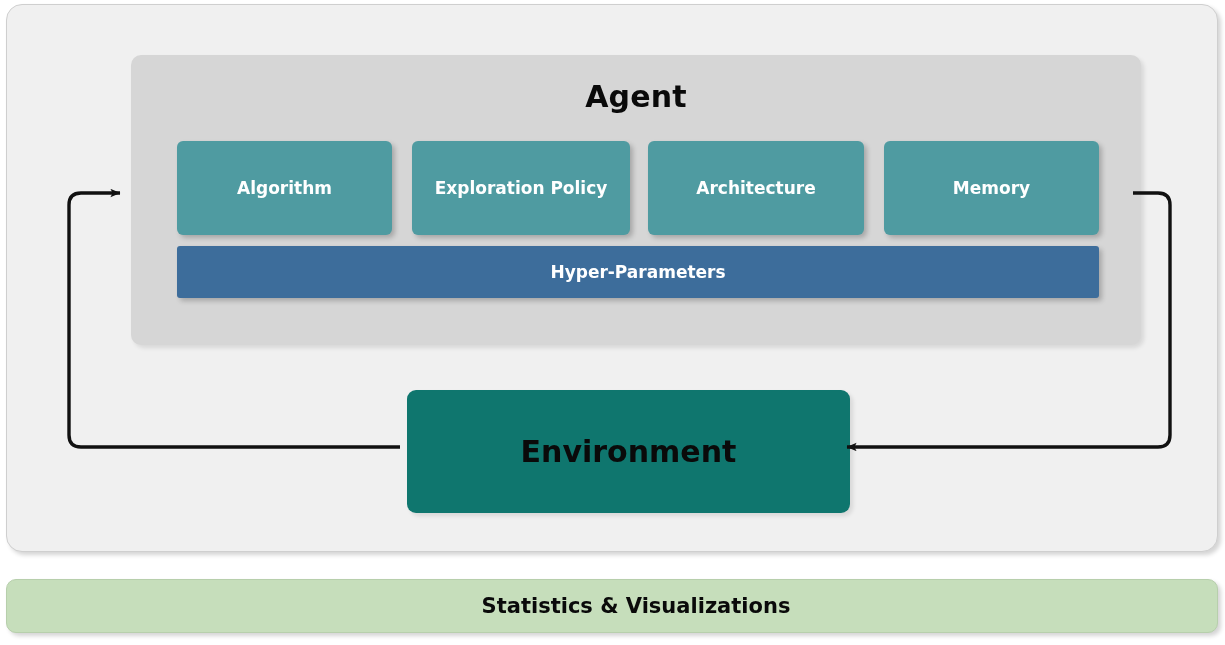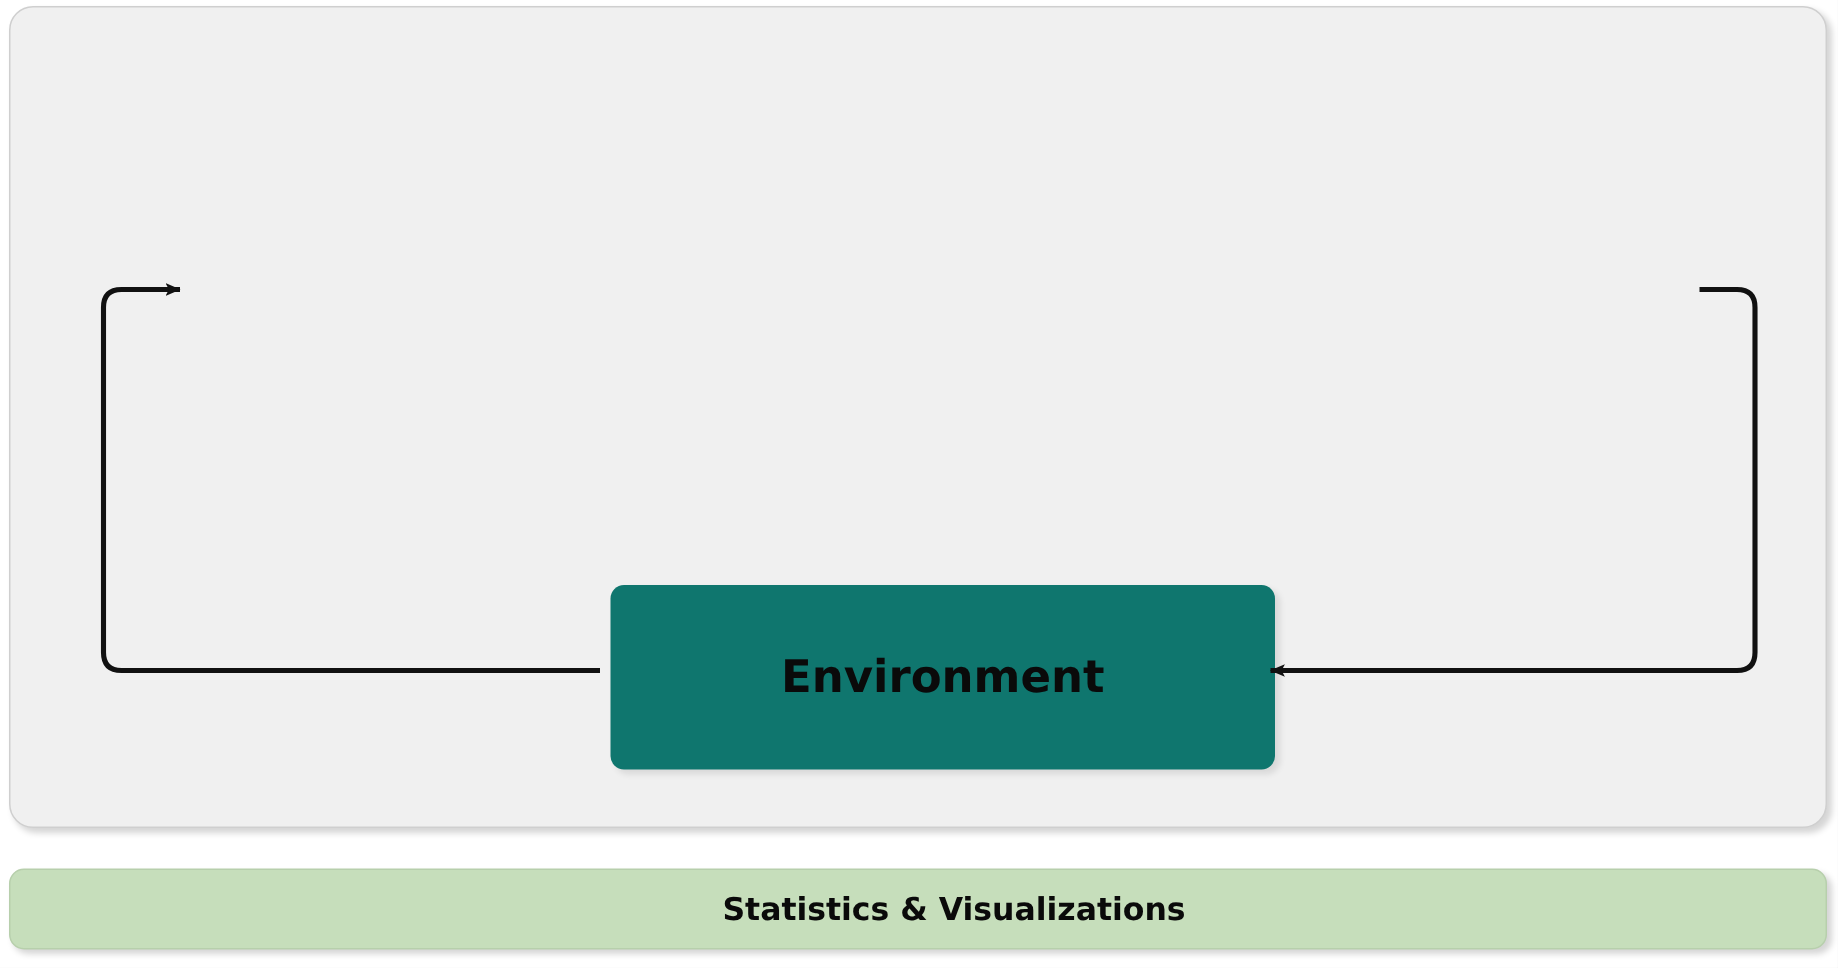--- a/index.html
+++ b/index.html
@@ -166,20 +166,42 @@
     color: #0a0a0a;
   }
 </style>
 </head>
 <body>
 
 <div id="stage">
 
   <div class="outer-panel">
 
+    <div class="agent-box">
+      <div class="agent-title">Agent</div>
+
+      <div class="component-row">
+        <div class="component-box cbox-0">
+          <span class="label">Algorithm</span>
+        </div>
+        <div class="component-box cbox-1">
+          <span class="label">Exploration Policy</span>
+        </div>
+        <div class="component-box cbox-2">
+          <span class="label">Architecture</span>
+        </div>
+        <div class="component-box cbox-3">
+          <span class="label">Memory</span>
+        </div>
+      </div>
+
+      <div class="hyper-bar">
+        <span class="label">Hyper-Parameters</span>
+      </div>
+    </div>
 
     <div class="environment-box">
       <span class="label">Environment</span>
     </div>
   </div>
 
   <svg class="loop-svg" viewBox="0 0 1225 645" xmlns="http://www.w3.org/2000/svg">
     <defs>
       <marker id="arrow-right" markerWidth="11" markerHeight="11" refX="9.6" refY="4.2" orient="auto" markerUnits="userSpaceOnUse">
         <path d="M0,0 L10,4.2 L0,8.4 L2.2,4.2 Z" fill="#111111"></path>

